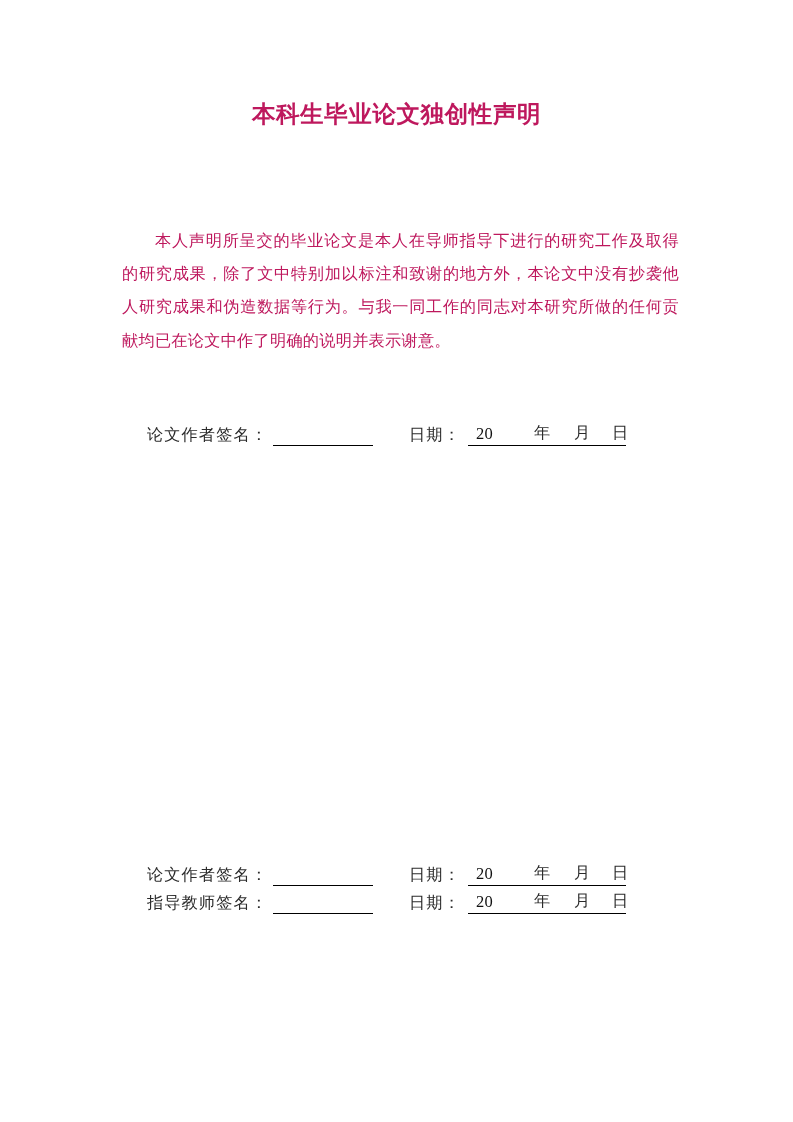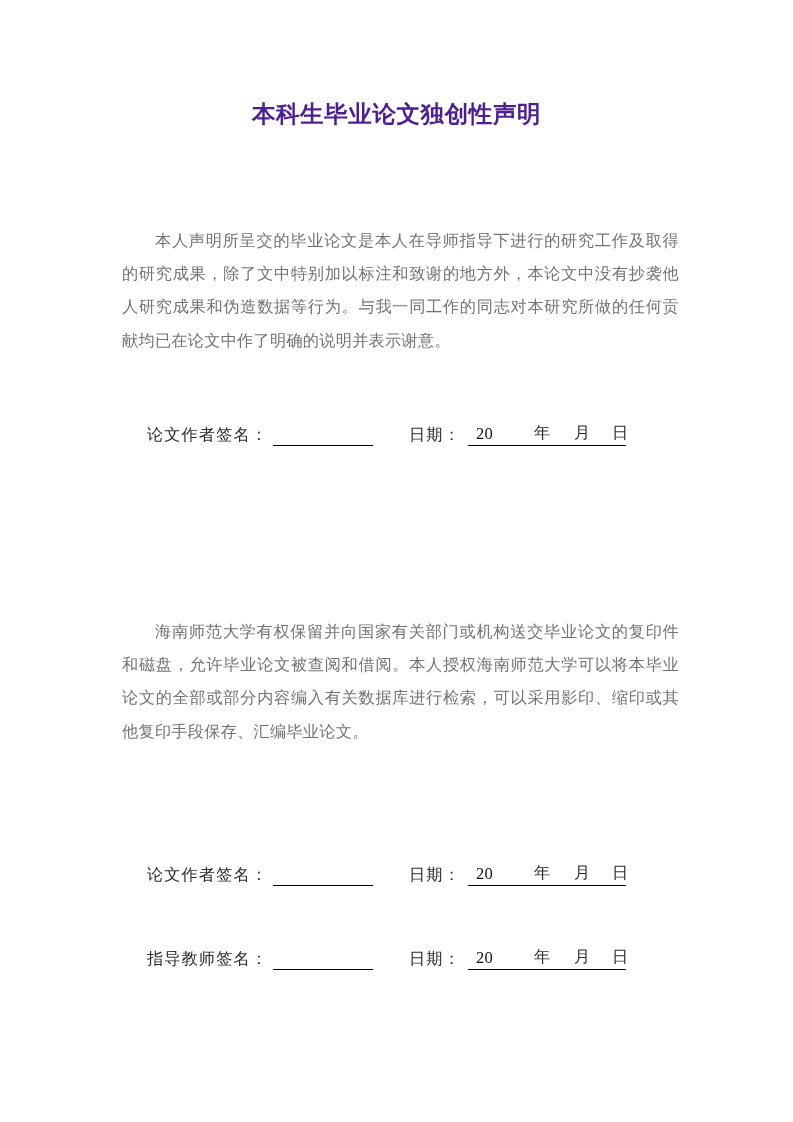--- a/index.html
+++ b/index.html
@@ -31,39 +31,39 @@
   .doc-heading {
     position: absolute;
     left: 0;
     width: 793px;
     text-align: center;
     font-family: "Liberation Sans", "DejaVu Sans", sans-serif;
     font-weight: 700;
     font-size: 23.5px;
     letter-spacing: 0.6px;
     line-height: 1.2;
-    color: #4c1d95;
+    color: #be185d;
     white-space: nowrap;
   }
   #heading-originality { top: 100px; }
   #heading-authorization { top: 500px; }
 
   
   .doc-paragraph {
     position: absolute;
     left: 122px;
     width: 557px;
     font-family: "Liberation Serif", "DejaVu Serif", serif;
     font-size: 16.2px;
     line-height: 33.2px;
     text-align: justify;
     text-align-last: left;
     text-justify: inter-ideograph;
     text-indent: 33px;
-    color: #737373;
+    color: #be185d;
     letter-spacing: 0.25px;
   }
   #paragraph-originality { top: 225px; }
   #paragraph-authorization { top: 616px; }
 
   
   .sig-row {
     position: absolute;
     left: 147px;
     height: 26px;
@@ -71,21 +71,21 @@
     align-items: flex-end;
     font-family: "Liberation Serif", "DejaVu Serif", serif;
     font-size: 16.2px;
     color: #2b2b2b;
     letter-spacing: 1.1px;
     white-space: nowrap;
     justify-content: center;
   }
   #sig-row-author-1 { top: 420px; }
   #sig-row-author-2 { top: 860px; }
-  #sig-row-advisor  { top: 944px; }
+  #sig-row-advisor  { top: 888px; }
 
   .sig-label {
     display: inline-block;
   }
   .sig-blank {
     display: inline-block;
     width: 100px;
     margin-left: 5px;
     border-bottom: 1.6px solid #000000;
     height: 19px;
@@ -150,21 +150,20 @@
     <span class="date-label">日期：</span>
     <span class="date-blank">
       <span class="date-year-prefix">20</span>
       <span class="date-unit-year">年</span>
       <span class="date-unit-month">月</span>
       <span class="date-unit-day">日</span>
     </span>
   </div>
 
 
-  <div class="doc-paragraph" id="paragraph-authorization">海南师范大学有权保留并向国家有关部门或机构送交毕业论文的复印件和磁盘，允许毕业论文被查阅和借阅。本人授权海南师范大学可以将本毕业论文的全部或部分内容编入有关数据库进行检索，可以采用影印、缩印或其他复印手段保存、汇编毕业论文。</div>
 
   <div class="sig-row" id="sig-row-author-2">
     <span class="sig-label">论文作者签名：</span>
     <span class="sig-blank"></span>
     <span class="date-label">日期：</span>
     <span class="date-blank">
       <span class="date-year-prefix">20</span>
       <span class="date-unit-year">年</span>
       <span class="date-unit-month">月</span>
       <span class="date-unit-day">日</span>

